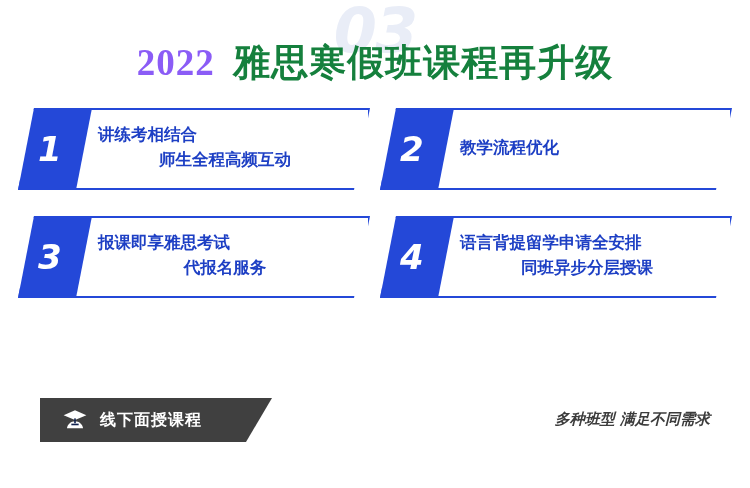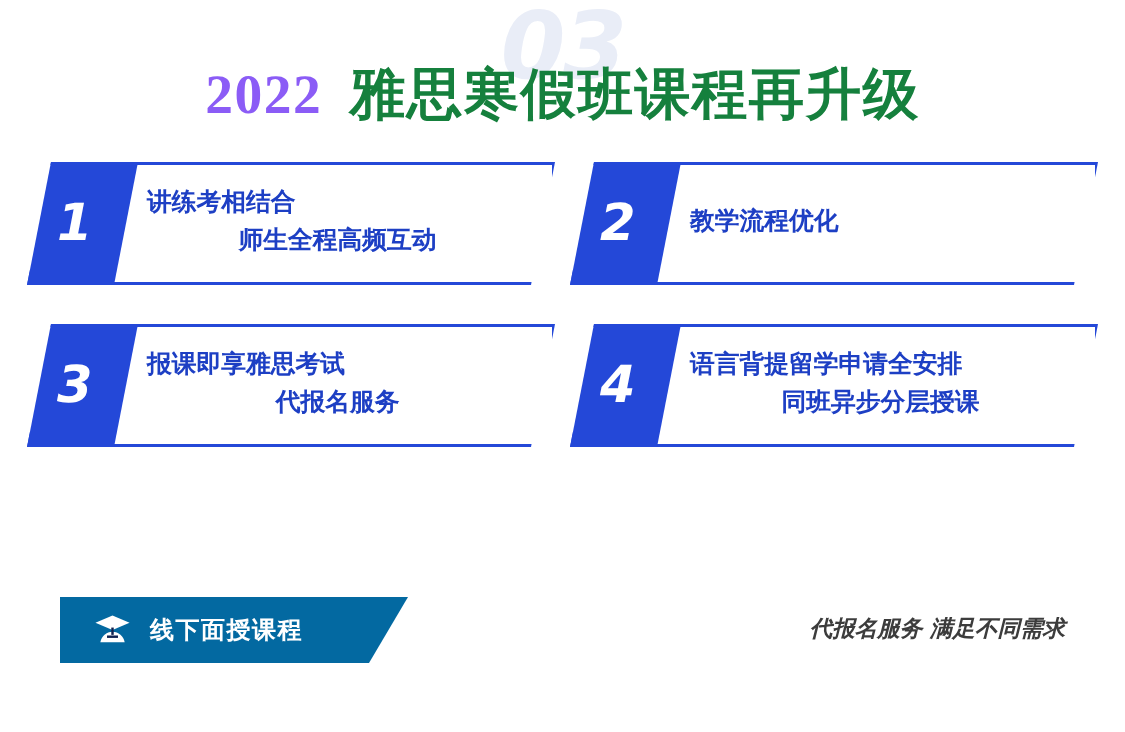--- a/index.html
+++ b/index.html
@@ -129,21 +129,21 @@
     top: 398px;
     width: 750px;
     height: 56px;
   }
   .footer-tag {
     position: absolute;
     left: 40px;
     top: 0;
     height: 44px;
     min-width: 232px;
-    background: #0369a1;
+    background: #404040;
     clip-path: polygon(0 0, 100% 0, calc(100% - 26px) 100%, 0 100%);
     display: flex;
     align-items: center;
     padding-left: 22px;
     box-sizing: border-box;
   }
   .footer-icon {
     width: 26px;
     height: 26px;
     margin-right: 12px;
@@ -231,14 +231,14 @@
 <div class="footer">
   <div class="footer-tag">
     <svg class="footer-icon" viewBox="0 0 32 32" aria-hidden="true">
       <path d="M16 4 L30 10 L16 16 L2 10 Z" fill="#ffffff"></path>
       <path d="M16 17.5 C11 17.5 7 21 6 26 L26 26 C25 21 21 17.5 16 17.5 Z" fill="#ffffff"></path>
       <rect x="15" y="14" width="2" height="6" fill="#11224f"></rect>
       <rect x="11.5" y="20.5" width="9" height="2" fill="#11224f"></rect>
     </svg>
     <span class="footer-tag-label">线下面授课程</span>
   </div>
-  <div class="footer-note">代报名服务 满足不同需求</div>
+  <div class="footer-note">多种班型 满足不同需求</div>
 </div>
 
 </body></html>

